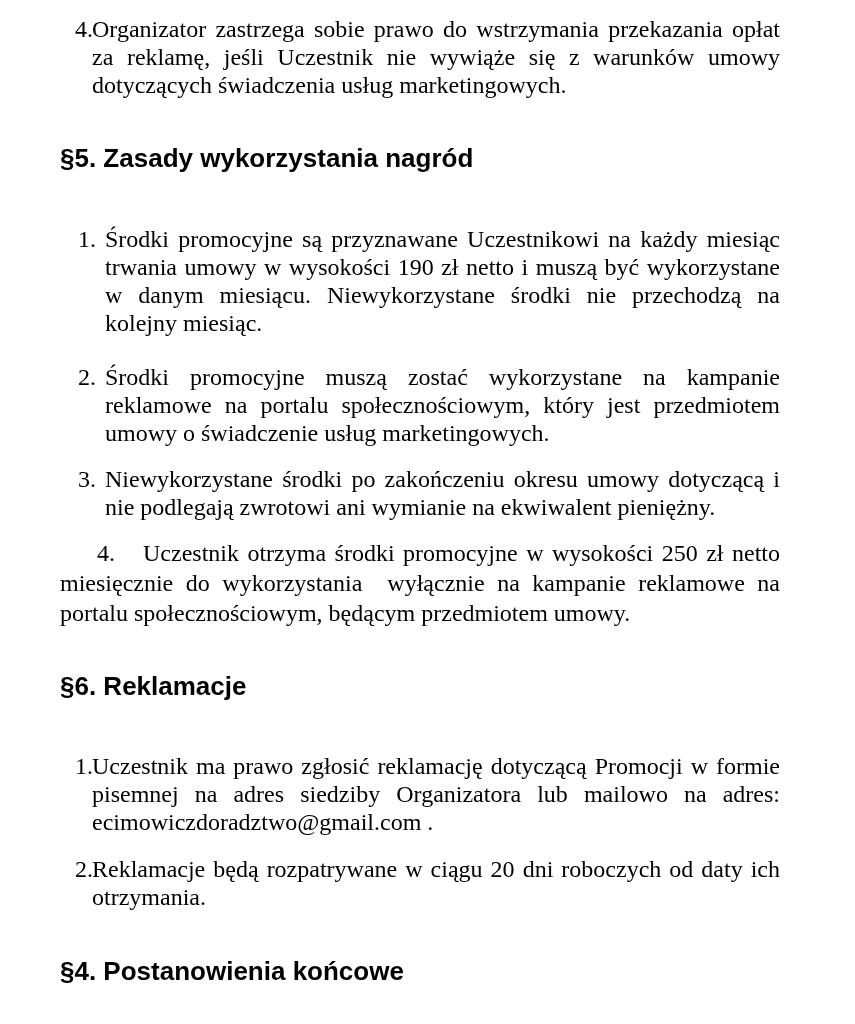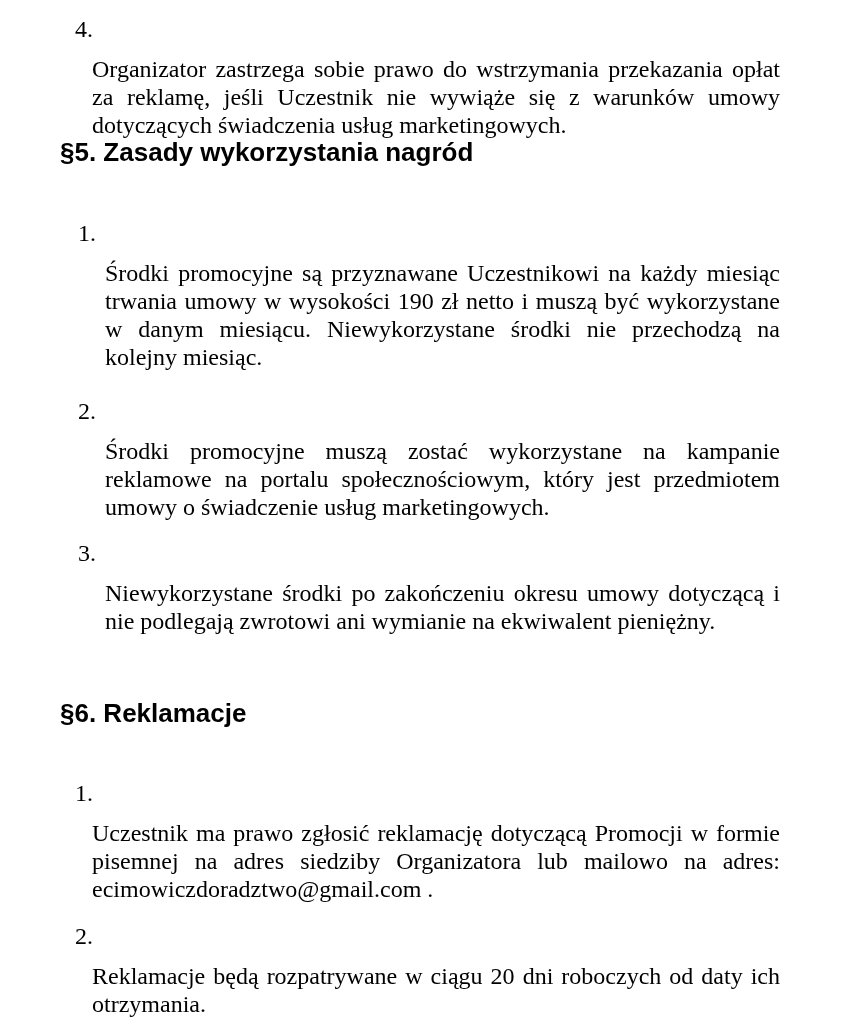--- a/index.html
+++ b/index.html
@@ -29,45 +29,44 @@
     white-space: nowrap;
   }
   .list-wide .list-item {
     grid-template-columns: 45px 1fr;
   }
   .list-wide .list-item .num {
     padding-left: 18px;
   }
   .list-item .li-text {
     text-align: justify;
-    margin-top: 40px;
   }
   .heading {
     font-family: "Liberation Sans", "DejaVu Sans", sans-serif;
     font-weight: bold;
     font-size: 26px;
     line-height: 26px;
     letter-spacing: 0px;
   }
-  .h5 { }
+  .h5 { margin-top: 46px; }
   .li-1 { margin-top: 54px; }
   .li-2 { margin-top: 26px; }
   .li-3 { margin-top: 18px; }
   .para-indent {
     margin-top: 17px;
     line-height: 30px;
     text-align: justify;
     text-indent: 37px;
   }
   .para-indent .pnum {
     display: inline-block;
     width: 46px;
     text-indent: 0;
   }
-  .h6 { margin-top: 65px; }
+  .h6 { margin-top: 45px; }
   .li-4 { margin-top: 53px; }
   .li-5 { margin-top: 19px; }
   .h7 { margin-top: 47px; }
 </style>
 </head>
 <body>
 
 <div class="page">
 
   <div class="list-item">
@@ -85,20 +84,23 @@
     <div class="list-item li-2">
       <span class="num">2.</span>
       <span class="li-text">Środki promocyjne muszą zostać wykorzystane na kampanie reklamowe na portalu społecznościowym, który jest przedmiotem umowy o świadczenie usług marketingowych.</span>
     </div>
     <div class="list-item li-3">
       <span class="num">3.</span>
       <span class="li-text">Niewykorzystane środki po zakończeniu okresu umowy dotyczącą i nie podlegają zwrotowi ani wymianie na ekwiwalent pieniężny.</span>
     </div>
   </div>
 
+  <div class="para-indent">
+    <span class="pnum">4.</span><span>Uczestnik otrzyma środki promocyjne w wysokości 250 zł netto miesięcznie do wykorzystania &nbsp;wyłącznie na kampanie reklamowe na portalu społecznościowym, będącym przedmiotem umowy.</span>
+  </div>
 
   <div class="heading h6">§6. Reklamacje</div>
 
   <div>
     <div class="list-item li-4">
       <span class="num">1.</span>
       <span class="li-text">Uczestnik ma prawo zgłosić reklamację dotyczącą Promocji w formie pisemnej na adres siedziby Organizatora lub mailowo na adres: ecimowiczdoradztwo@gmail.com .</span>
     </div>
     <div class="list-item li-5">
       <span class="num">2.</span>

